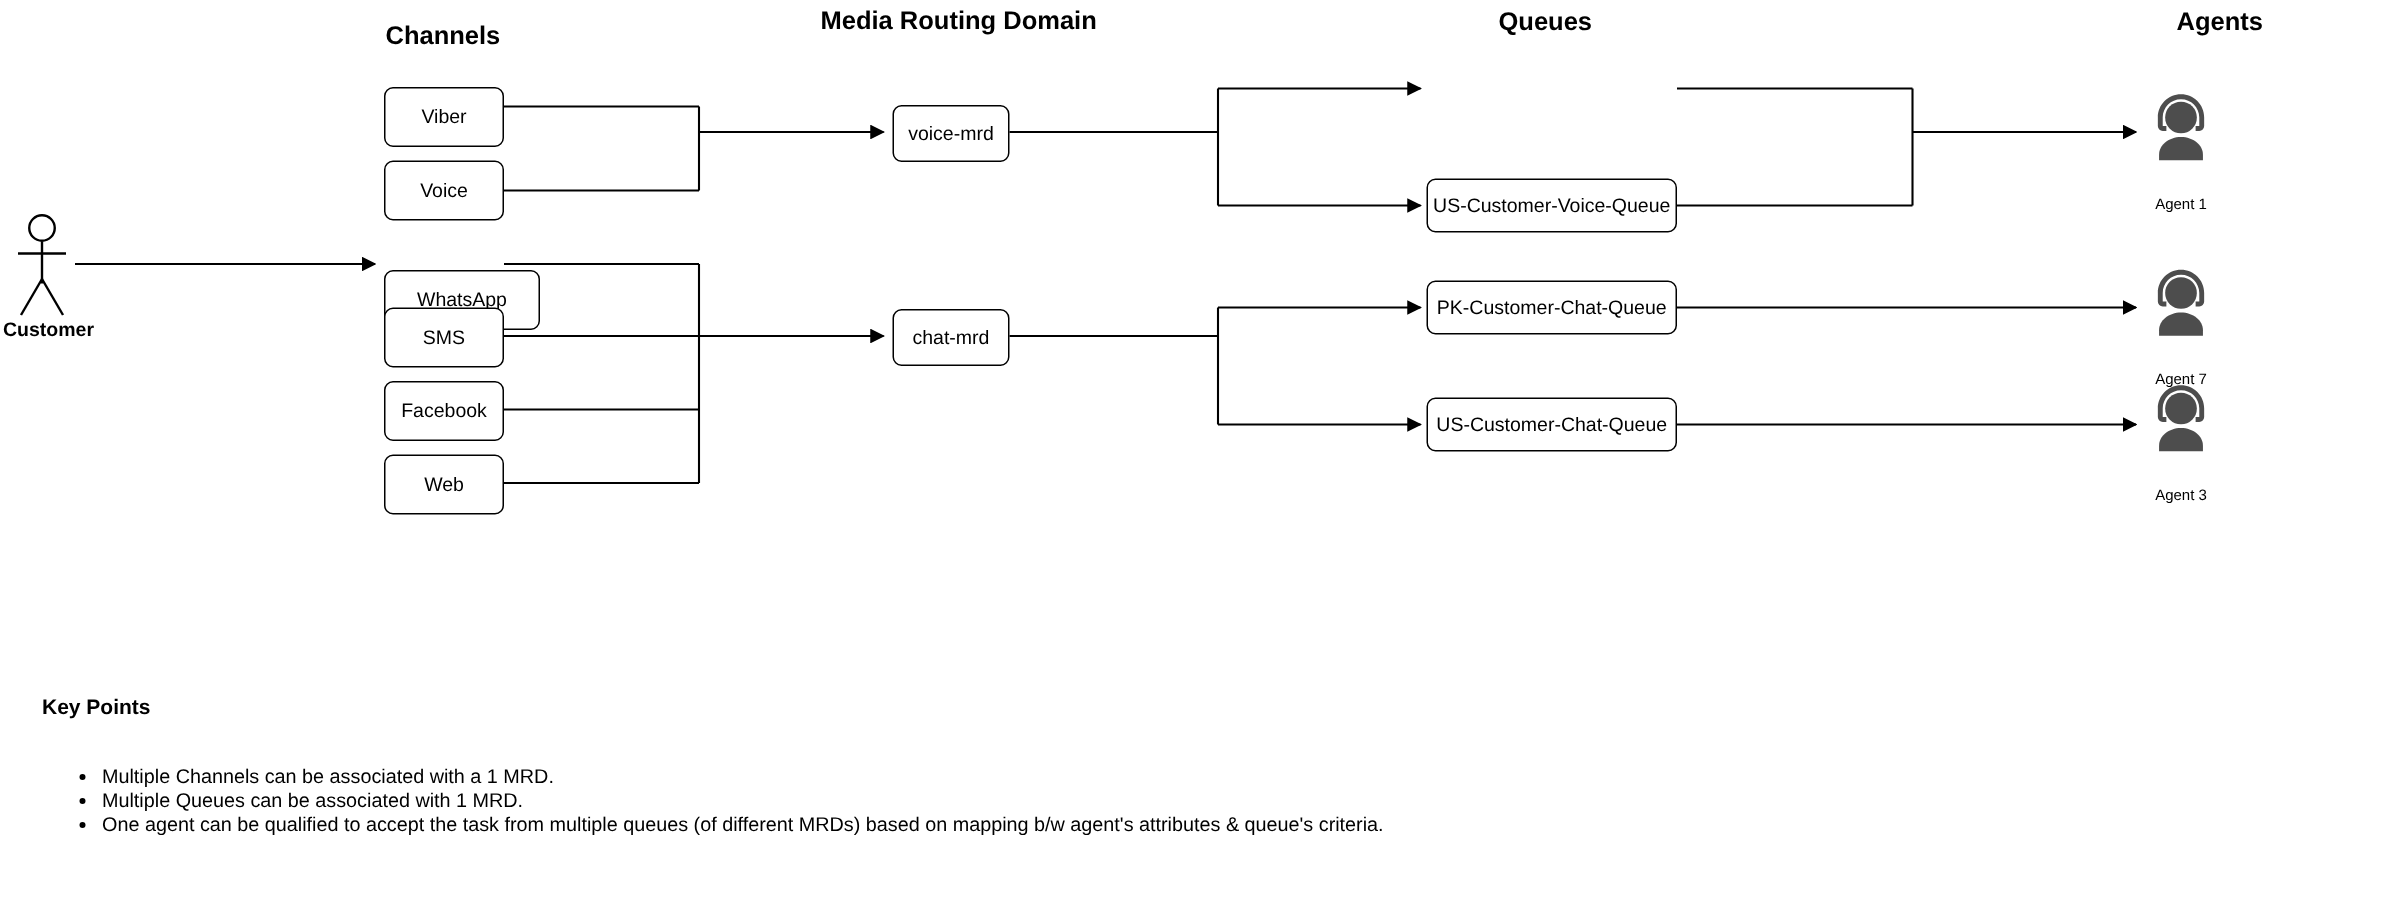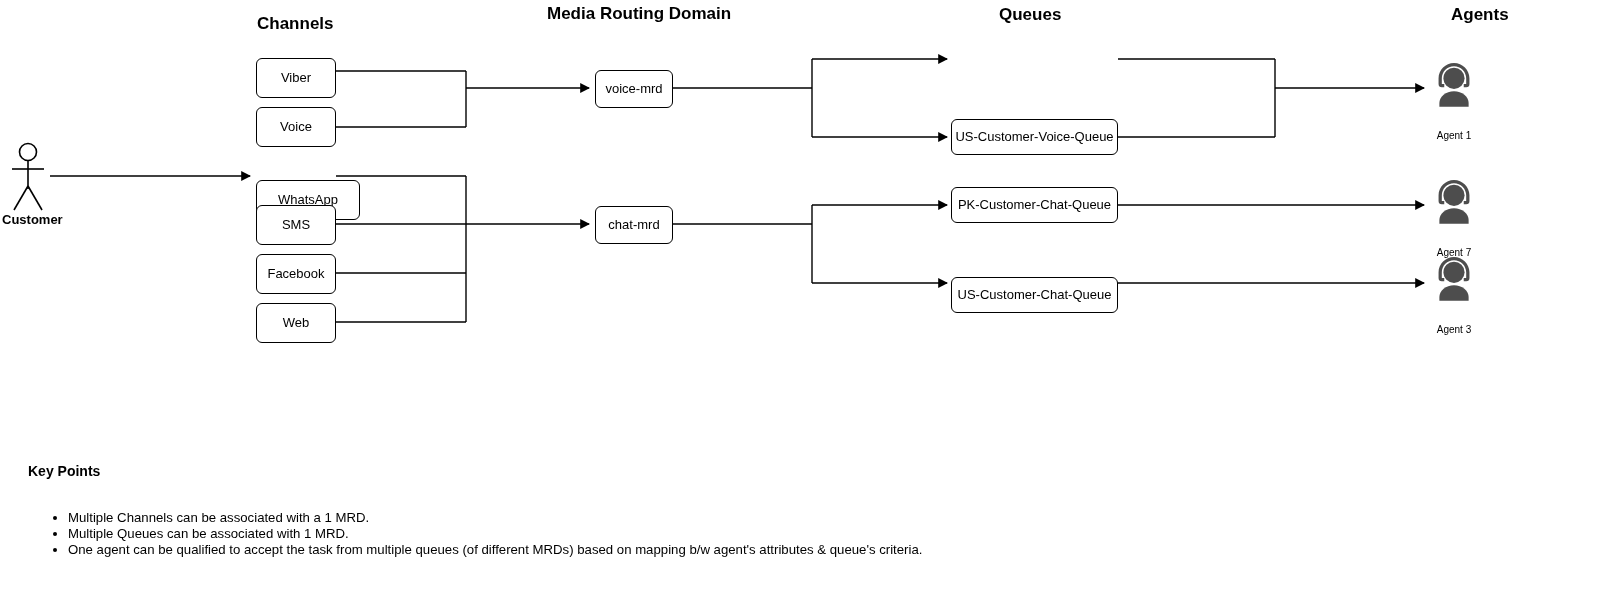--- a/index.html
+++ b/index.html
@@ -177,21 +177,21 @@
   <div class="node-box" style="left:595px; top:206px; width:78px; height:38px;">
     <span>chat-mrd</span>
   </div>
 
   <div class="node-box queue-box" style="left:951px; top:187px; width:167px; height:36px;">
     <span>PK-Customer-Chat-Queue</span>
   </div>
   <div class="node-box queue-box" style="left:951px; top:119px; width:167px; height:36px;">
     <span>US-Customer-Voice-Queue</span>
   </div>
-  <div class="node-box queue-box" style="left:951px; top:265px; width:167px; height:36px;margin-top:12px;">
+  <div class="node-box queue-box" style="left:951px; top:265px; width:167px; height:36px;">
     <span>US-Customer-Chat-Queue</span>
   </div>
 
   <div class="agent-wrap" style="left:1419px; top:58px;">
     <svg width="52" height="52" viewBox="0 0 64 64">
       <g fill="#4d4d4d">
         <path d="M32 6 C21.5 6 13 14.5 13 25 v7 a4 4 0 0 0 4 4 h3 v-4 h-3 v-7 c0-8.3 6.7-15 15-15 s15 6.7 15 15 v7 h-3 v4 h3 a4 4 0 0 0 4 -4 v-7 C51 14.5 42.5 6 32 6 z"></path>
         <path d="M32 12 a13 13 0 1 0 0 26 a13 13 0 0 0 0 -26 z"></path>
         <path d="M32 41 c-10 0 -18 6.5 -18 14.5 V60 h36 v-4.5 C50 47.5 42 41 32 41 z"></path>
       </g>

